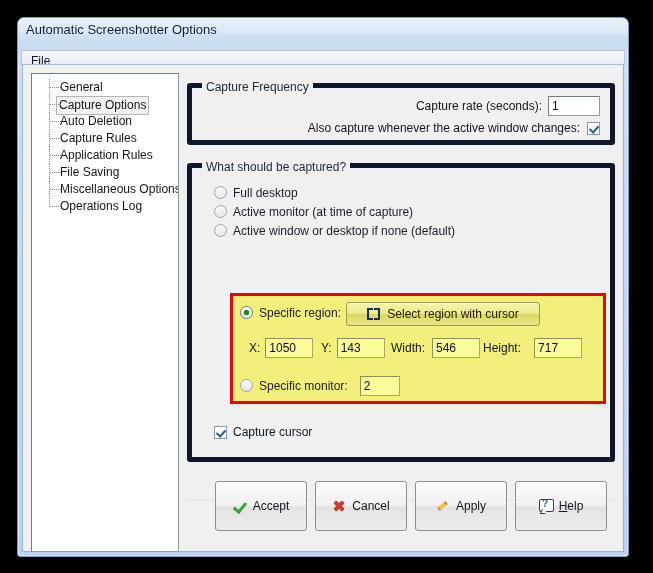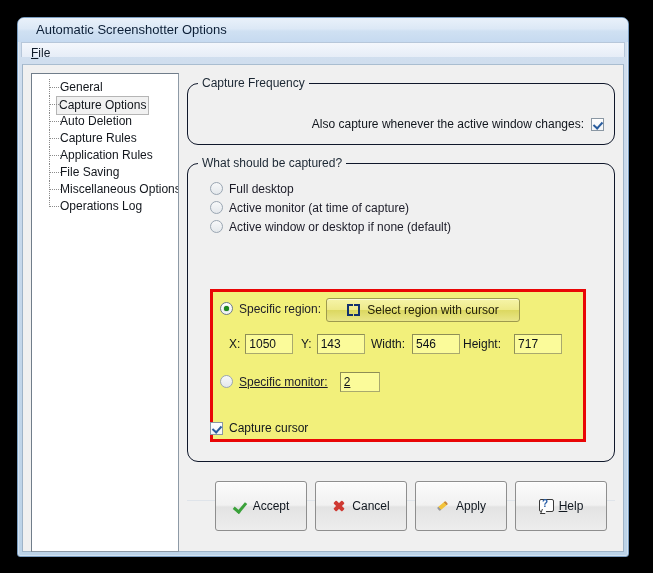--- a/index.html
+++ b/index.html
@@ -13,22 +13,22 @@
   
   .window{
     position:absolute;left:17px;top:17px;width:612px;height:540px;
     background:linear-gradient(180deg,#d3e0ef 0%,#c8d9ec 30%,#bcd3e8 100%);
     border:1px solid #7a9dc0;
     border-radius:7px 7px 3px 3px;
     box-sizing:border-box;
     box-shadow:0 0 0 1px rgba(255,255,255,.35) inset;
   }
   .titlebar{
-    height:24px;line-height:24px;
-    padding-left:18px;
+    height:32px;line-height:24px;
+    padding-left:8px;
     font-size:13px;color:#0c1f37;
     background:linear-gradient(180deg,#e9f1fa 0%,#dce8f6 45%,#cfe0f2 55%,#c6daf0 100%);
     border-radius:6px 6px 0 0;
     user-select:none;
   }
   .menubar{
     height:15px;
     margin:0 3px;
     background:linear-gradient(180deg,#f4f7fc 0%,#e6edf7 100%);
     border:1px solid #b7c7da;
@@ -82,22 +82,22 @@
   }
   .tree-item:last-child:before{height:9px;}
 
   
   .pane{
     position:absolute;left:164px;top:8px;right:8px;bottom:8px;
   }
 
   .groupbox{
     position:absolute;
-    border:1px solid #0f172a;
-    border-radius:11px;
+    border:5px solid #0f172a;
+    border-radius:3px;
     background:transparent;
     box-sizing:border-box;
   }
   .groupbox > .gb-title{
     position:absolute;top:-8px;left:10px;
     background:#f0f0f0;padding:0 4px;
     font-size:12px;color:#1b2733;
   }
 
   #gb-frequency{left:0;top:10px;right:0;height:62px;}
@@ -149,21 +149,21 @@
     content:"";position:absolute;left:3px;top:3px;width:5px;height:5px;
     border-radius:50%;background:#1e8a1e;
     box-shadow:0 0 1px #0d5f0d;
   }
 
   .radio-row{display:flex;align-items:center;gap:6px;height:19px;font-size:12px;}
 
   
   .highlight{
     position:absolute;
-    left:22px;top:125px;width:376px;height:153px;
+    left:38px;top:125px;width:376px;height:111px;
     background:#f2f07b;
     border:3px solid #e90606;
     box-sizing:border-box;
   }
 
   
   .btn-select{
     display:inline-flex;align-items:center;justify-content:center;gap:7px;
     height:22px;width:192px;
     font-size:12px;color:#23200a;
@@ -265,20 +265,24 @@
           <div class="tree-item"><span class="lbl">Miscellaneous Options</span></div>
           <div class="tree-item"><span class="lbl">Operations Log</span></div>
         </div>
     </div>
 
     <div class="pane">
 
       <div class="groupbox" id="gb-frequency">
         <span class="gb-title">Capture Frequency</span>
 
+        <div class="row" style="position:absolute;right:10px;top:8px;gap:6px;">
+          <span class="field-label">Capture rate (seconds):</span>
+          <input class="txt" style="width: 52px;" value="1">
+        </div>
 
         <div class="row" style="position:absolute;right:10px;top:33px;gap:7px;">
           <span class="field-label">Also capture whenever the active window changes:</span>
           <span class="cb checked"></span>
         </div>
       </div>
 
       <div class="groupbox" id="gb-captured">
         <span class="gb-title">What should be captured?</span>
 
@@ -327,21 +331,21 @@
           <div class="row" style="position:absolute;left:158px;top:42px;gap:7px;">
             <span class="field-label">Width:</span>
             <input class="txt hl" style="width: 48px;" value="546">
           </div>
 
           <div class="row" style="position:absolute;left:250px;top:42px;gap:13px;">
             <span class="field-label">Height:</span>
             <input class="txt hl" style="width: 48px;" value="717">
           </div>
 
-          <div class="radio-row" style="position:absolute;left:7px;top:80px;text-decoration:underline;">
+          <div class="radio-row" style="position:absolute;left:7px;top:80px;">
             <span class="rb"></span>
             <span>Specific monitor:</span>
             <input class="txt hl" style="width: 40px; margin-left: 6px;" value="2">
           </div>
         </div>
 
         <div class="row" style="position:absolute;left:22px;top:257px;gap:6px;">
           <span class="cb checked"></span>
           <span class="field-label">Capture cursor</span>
         </div>

